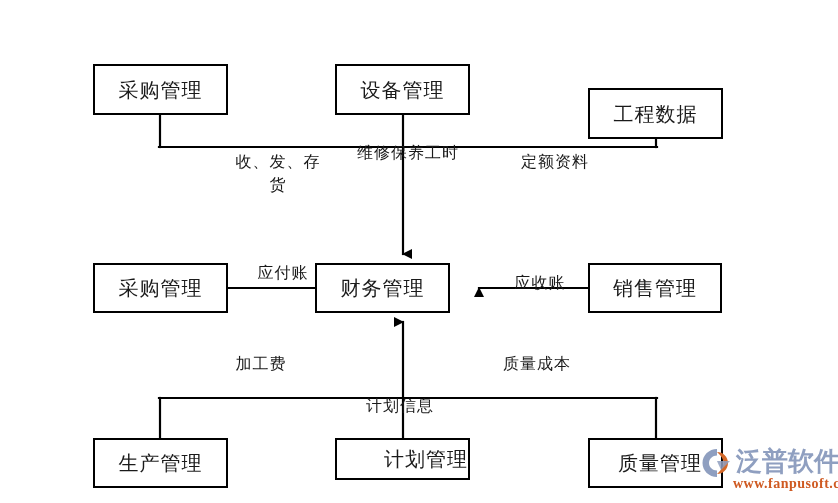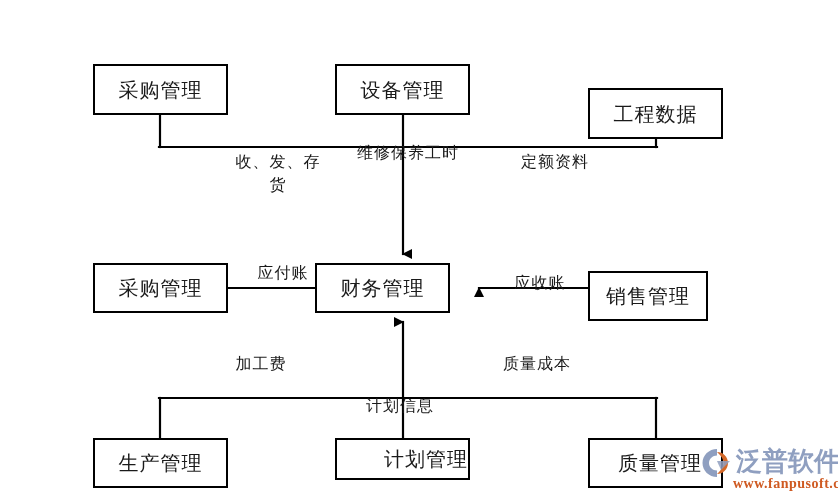--- a/index.html
+++ b/index.html
@@ -150,21 +150,21 @@
   </div>
 
   <div class="node" style="left:93px;  top:263px; width:135px; height:50px;">
     <span>采购管理</span>
   </div>
 
   <div class="node" style="left:315px; top:263px; width:135px; height:50px;">
     <span>财务管理</span>
   </div>
 
-  <div class="node" style="left:588px; top:263px; width:120px; height:50px;margin-top:8px;">
+  <div class="node" style="left:588px; top:263px; width:134px; height:50px;">
     <span>销售管理</span>
   </div>
 
   <div class="node" style="left:93px;  top:438px; width:135px; height:50px;">
     <span>生产管理</span>
   </div>
 
   <div class="node" style="left:335px; top:438px; width:135px; height:42px;justify-content:flex-end;">
     <span>计划管理</span>
   </div>

